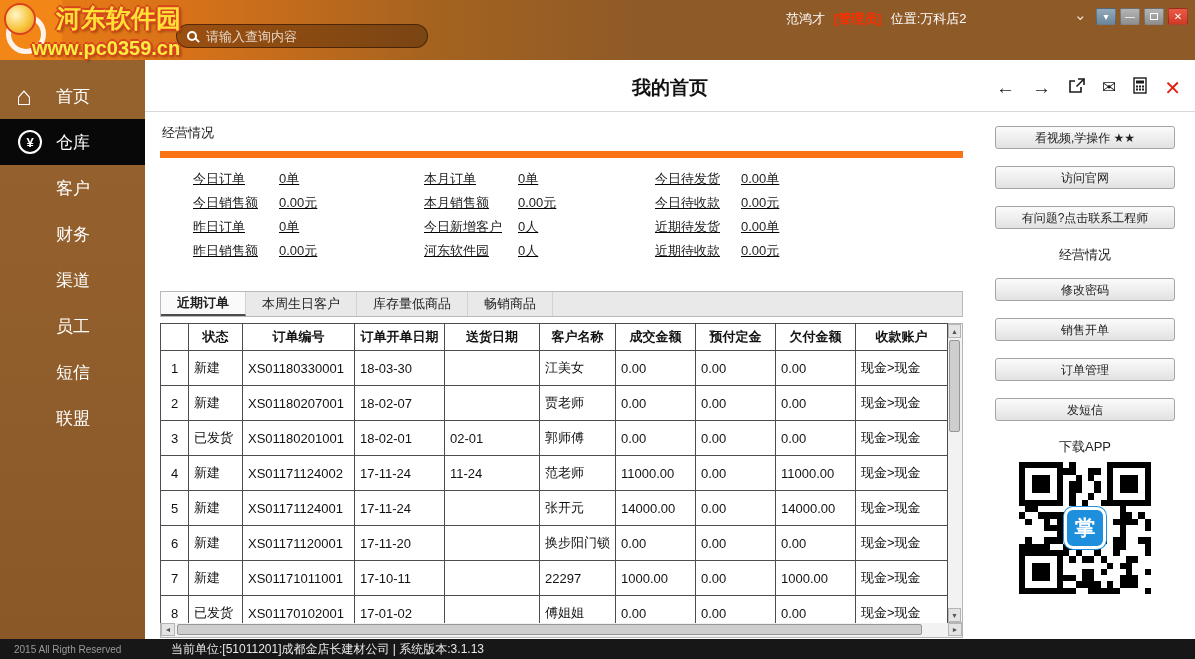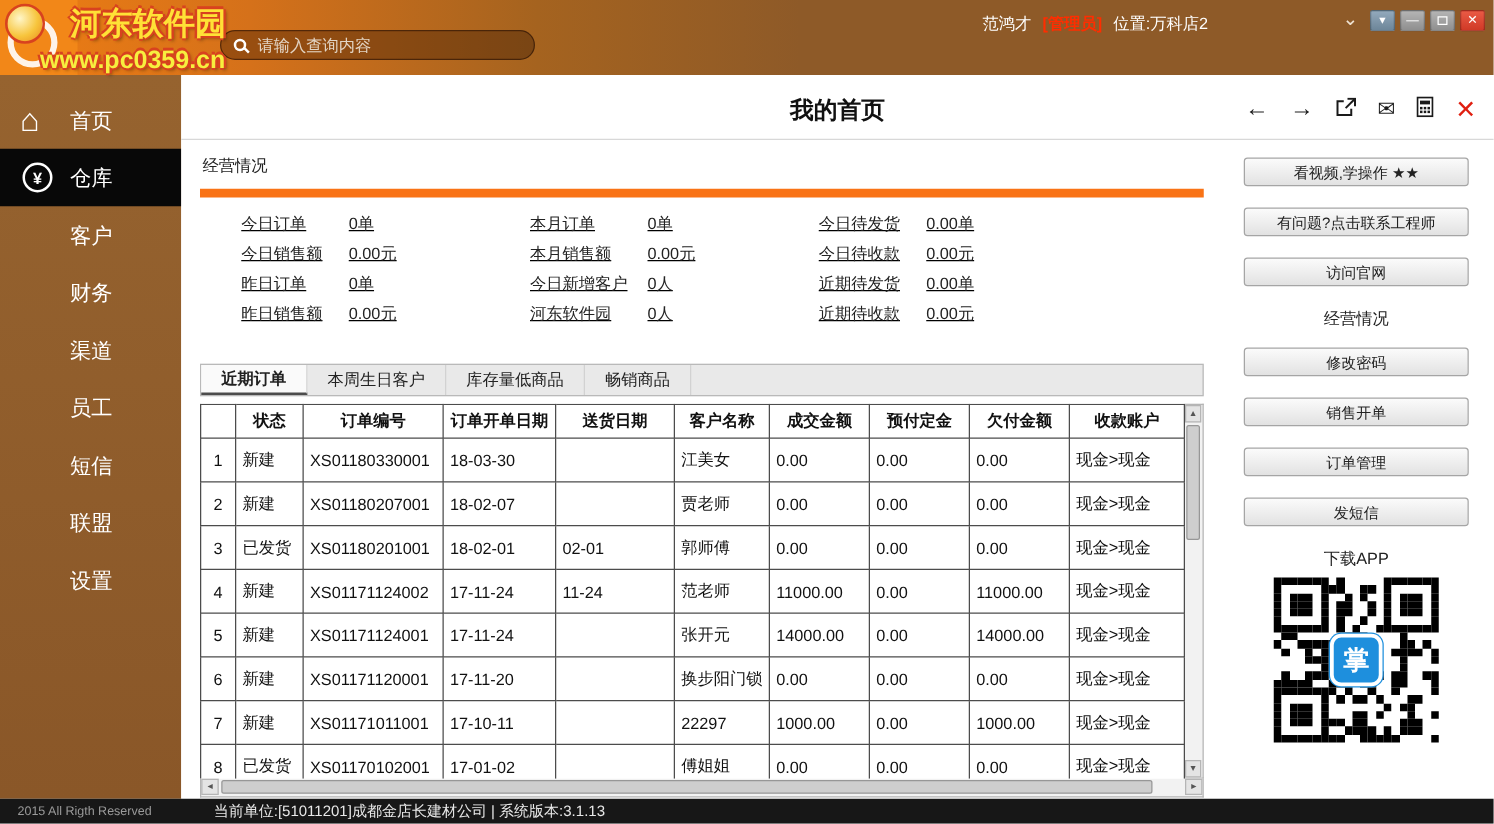--- a/index.html
+++ b/index.html
@@ -159,23 +159,20 @@
         <span class="sb-label">渠道</span>
       </div>
       <div class="sb-item">
         <span class="sb-label">员工</span>
       </div>
       <div class="sb-item">
         <span class="sb-label">短信</span>
       </div>
       <div class="sb-item">
         <span class="sb-label">联盟</span>
-      </div>
-      <div class="sb-item">
-        <span class="sb-label">设置</span>
       </div>
     </nav>
 </div>
 
 <div class="main">
   <div class="main-header">
     <div class="page-title">我的首页</div>
     <div class="header-icons">
       <span class="hicon">←</span>
       <span class="hicon">→</span>
@@ -384,22 +381,22 @@
       <div class="hscroll">
         <span class="sc-btn hs-left">◄</span>
         <span class="hs-thumb"></span>
         <span class="sc-btn hs-right">►</span>
       </div>
     </div>
 
     <div class="right-panel">
       <div id="help-buttons">
           <button class="panel-btn">看视频,学操作 ★★</button>
+          <button class="panel-btn">访问官网</button>
           <button class="panel-btn">有问题?点击联系工程师</button>
-          <button class="panel-btn">访问官网</button>
         </div>
       <div class="panel-title">经营情况</div>
       <div id="shortcut-buttons">
           <button class="panel-btn">修改密码</button>
           <button class="panel-btn">销售开单</button>
           <button class="panel-btn">订单管理</button>
           <button class="panel-btn">发短信</button>
         </div>
       <div class="panel-title dl">下载APP</div>
       <div id="qr">

